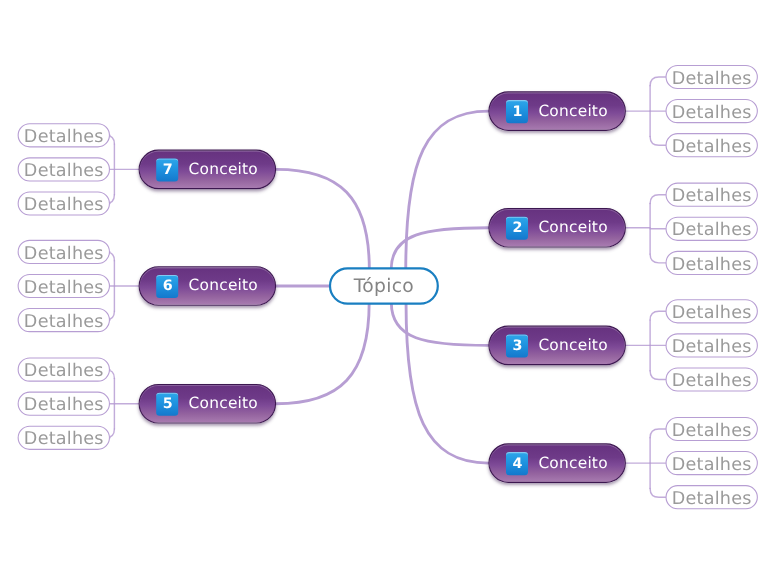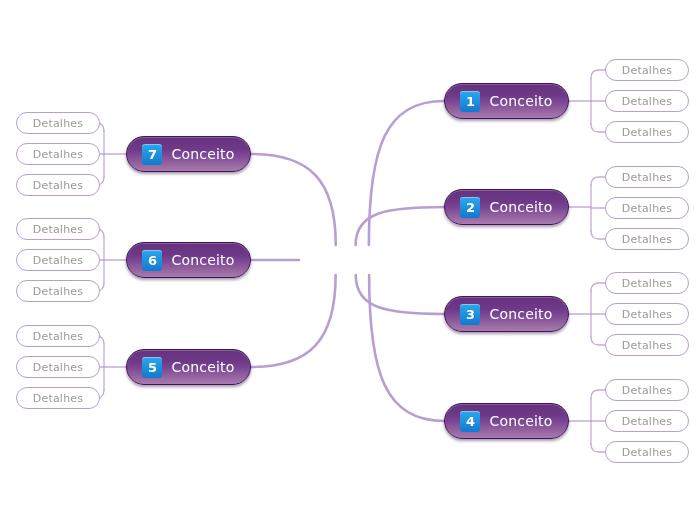--- a/index.html
+++ b/index.html
@@ -106,21 +106,21 @@
     box-sizing: border-box;
     border: 1.5px solid #b79ed3;
     border-radius: 11px;
     background: #ffffff;
     display: flex;
     align-items: center;
     justify-content: center;
     z-index: 4;
   }
   .detail-label {
-    font-size: 11px;
+    font-size: 16px;
     color: #9a9a9a;
     font-family: "DejaVu Sans", sans-serif;
     letter-spacing: 0.2px;
   }
 </style>
 </head>
 <body>
 
 <div id="canvas">
 
@@ -162,20 +162,23 @@
       <path d="M 104 260 L 100 260" fill="none" stroke="#b79ed3" stroke-width="1.3" stroke-linecap="round" opacity="0.85"></path>
       <path d="M 104 283 Q 104 291 96 291 L 100 291" fill="none" stroke="#b79ed3" stroke-width="1.3" stroke-linecap="round" opacity="0.85"></path>
       <path d="M 335.75 245 C 335.75 179.28, 309 154, 251 154" fill="none" stroke="#b79ed3" stroke-width="2.6" stroke-linecap="round"></path>
       <path d="M 126 154 L 104 154" fill="none" stroke="#b79ed3" stroke-width="1.3" stroke-linecap="round" opacity="0.85"></path>
       <path d="M 104 131 L 104 177" fill="none" stroke="#b79ed3" stroke-width="1.3" stroke-linecap="round" opacity="0.85"></path>
       <path d="M 104 131 Q 104 123 96 123 L 100 123" fill="none" stroke="#b79ed3" stroke-width="1.3" stroke-linecap="round" opacity="0.85"></path>
       <path d="M 104 154 L 100 154" fill="none" stroke="#b79ed3" stroke-width="1.3" stroke-linecap="round" opacity="0.85"></path>
       <path d="M 104 177 Q 104 185 96 185 L 100 185" fill="none" stroke="#b79ed3" stroke-width="1.3" stroke-linecap="round" opacity="0.85"></path>
     </svg>
 
+  <div class="topic-node">
+    <span class="topic-label">Tópico</span>
+  </div>
 
   <div id="nodes">
       <div class="concept-node" style="left: 444px; top: 83px;">
         <div class="concept-inner">
           <span class="badge">1</span>
           <span class="concept-label">Conceito</span>
         </div>
       </div>
       <div class="detail-node" style="left: 605px; top: 59px;">
         <span class="detail-label">Detalhes</span>

